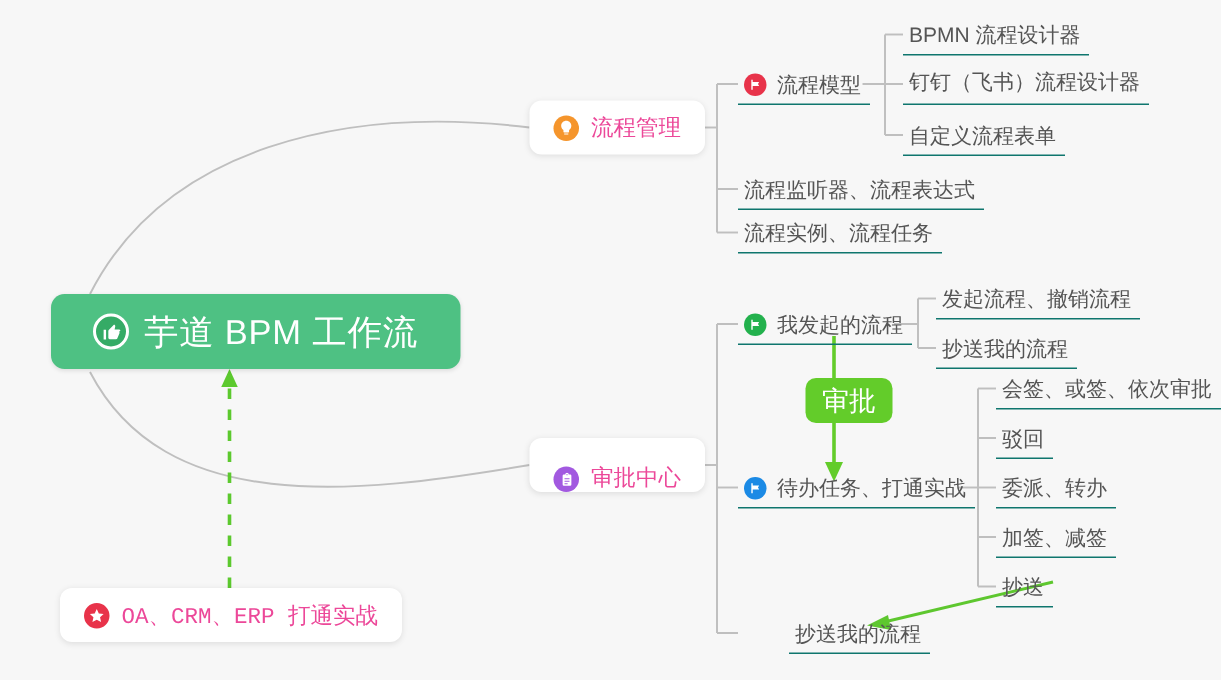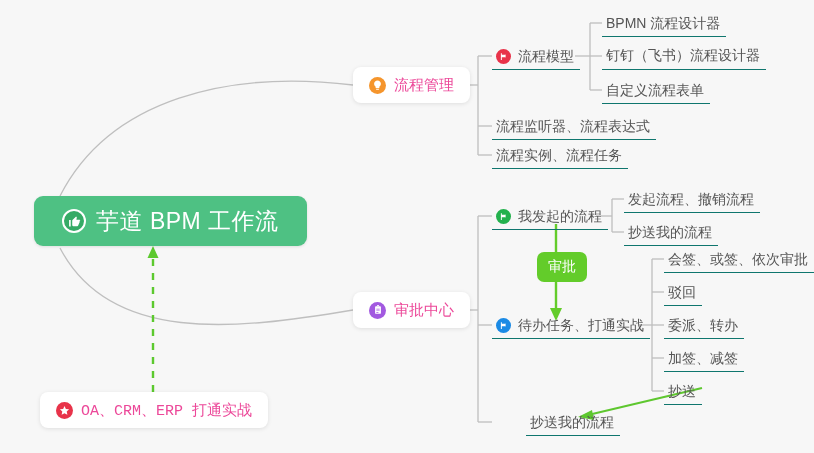--- a/index.html
+++ b/index.html
@@ -84,21 +84,21 @@
   
   .tag-node {
     background: #63cc2a;
     border-radius: 7px;
     height: 30px;
     padding: 0 11px;
     justify-content: center;
   }
   .tag-label {
     color: #ffffff;
-    font-size: 14px;
+    font-size: 18px;
   }
 
   
   .icon-circle {
     width: 17px;
     height: 17px;
     border-radius: 50%;
     display: inline-flex;
     align-items: center;
     justify-content: center;
@@ -225,21 +225,21 @@
   </div>
 
   <div class="node text-node" style="left:602px; top:78px;">
     <span class="text-label">自定义流程表单</span>
   </div>
 
   <div class="node text-node" style="left:492px; top:143px;">
     <span class="text-label">流程实例、流程任务</span>
   </div>
 
-  <div class="node card-node" style="left:353px; top:292px;">
+  <div class="node card-node" style="left:353px; top:292px;align-items:flex-end;">
     <span class="icon-circle" style="background:#a259e0;">
       <svg width="10" height="10" viewBox="0 0 24 24" fill="#ffffff">
         <path d="M17 3h-2.2a2.8 2.8 0 0 0-5.6 0H7a2 2 0 0 0-2 2v14a2 2 0 0 0 2 2h10a2 2 0 0 0 2-2V5a2 2 0 0 0-2-2zm-5-.6a1 1 0 1 1 0 2 1 1 0 0 1 0-2zM8 9h8v1.6H8V9zm0 4h8v1.6H8V13zm0 4h5v1.6H8V17z"></path>
       </svg>
     </span>
     <span class="card-label">审批中心</span>
   </div>
 
   <div class="node text-node" style="left:492px; top:204px;">
     <span class="icon-circle" style="background:#23b14d; width:15px; height:15px;">

